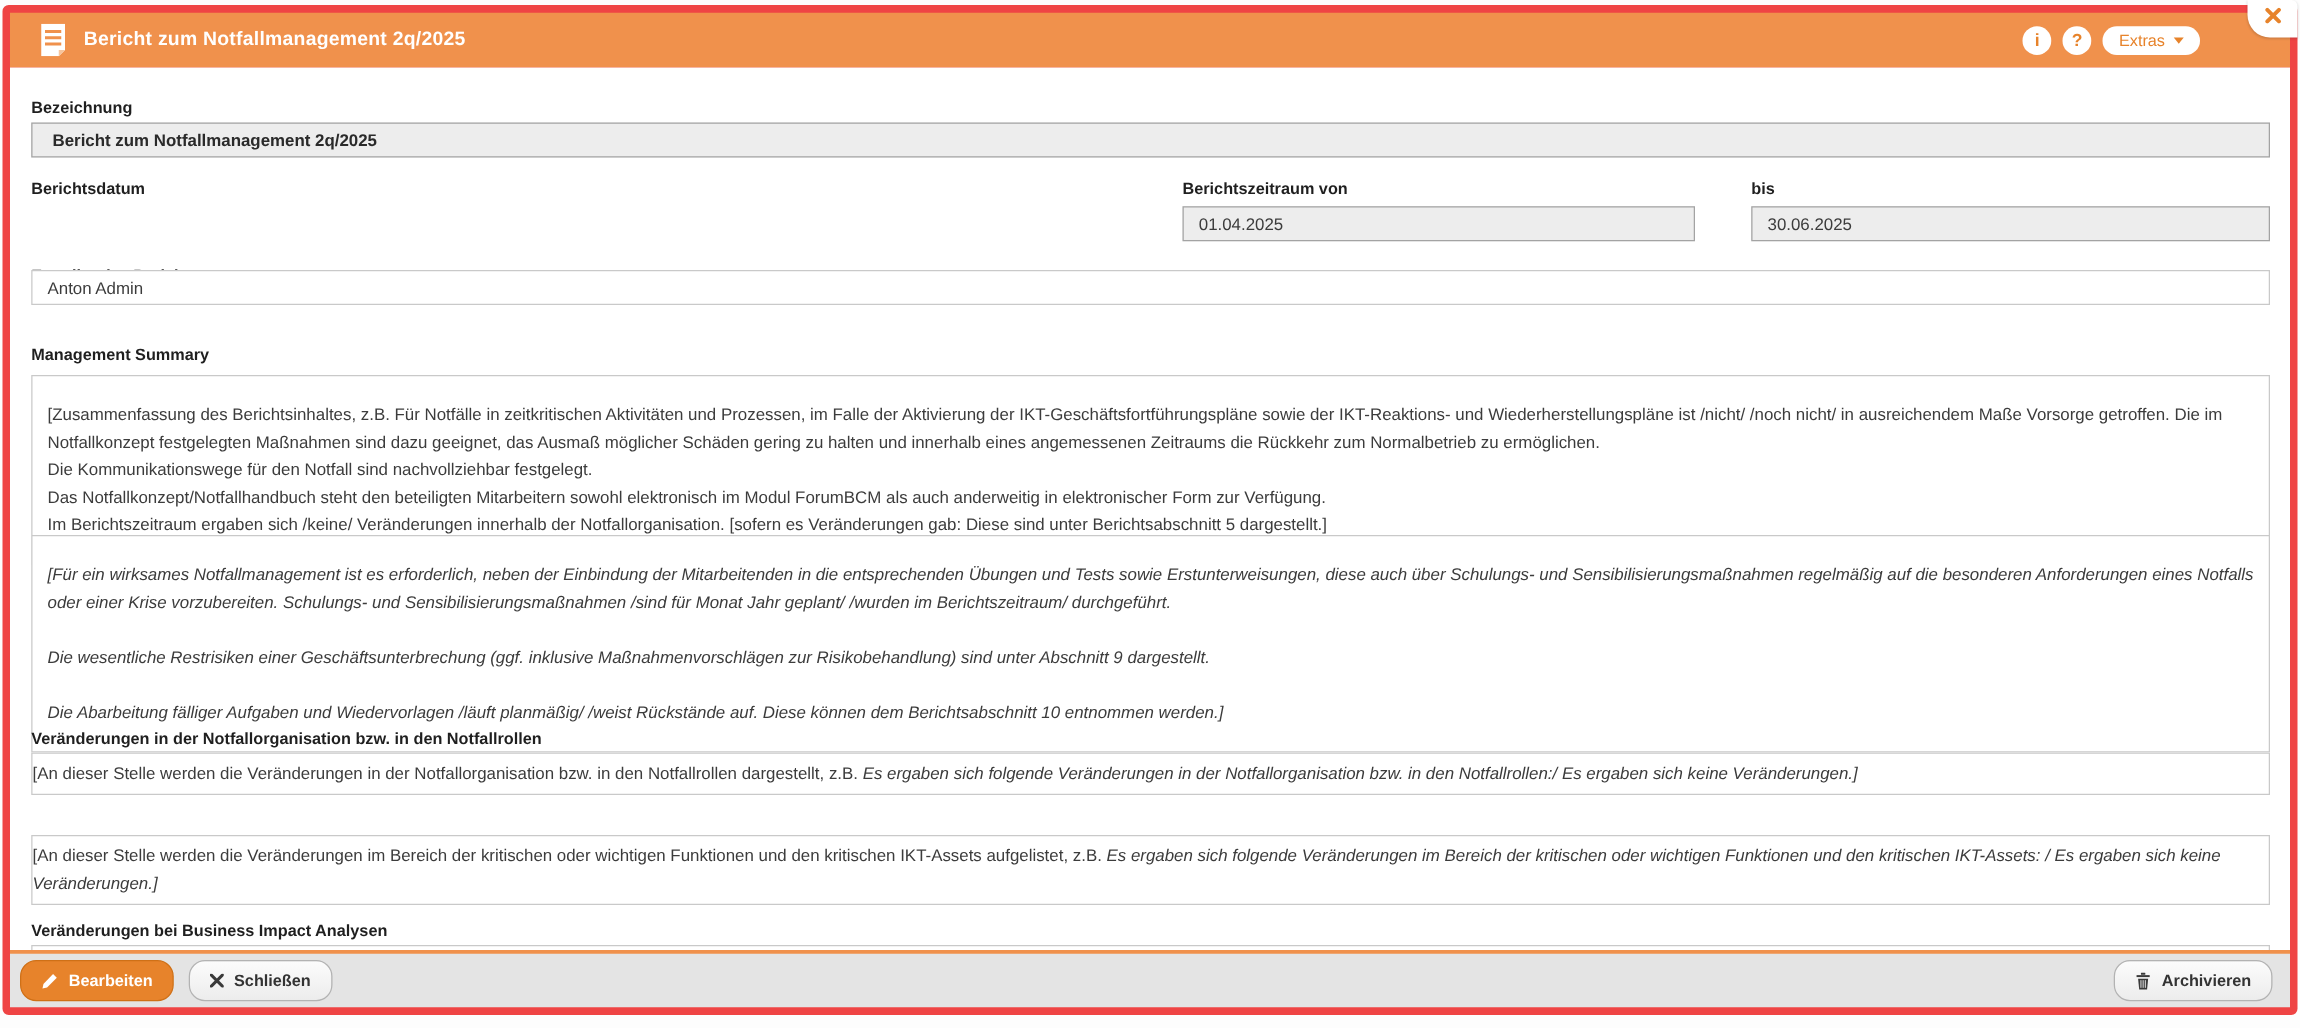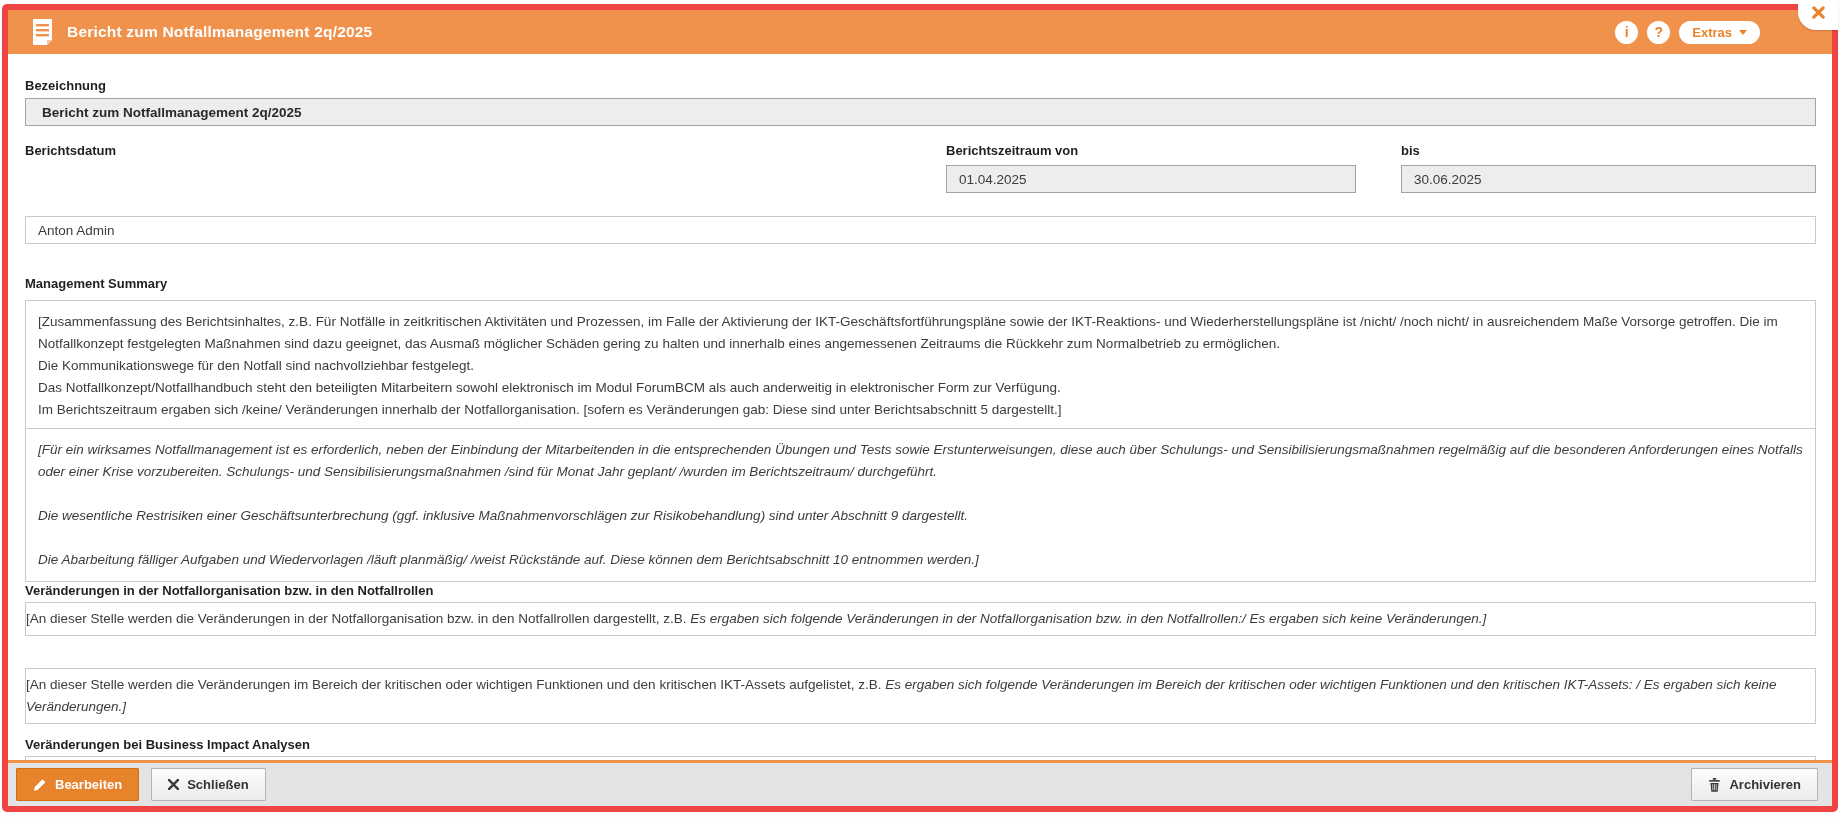--- a/index.html
+++ b/index.html
@@ -13,48 +13,48 @@
 
   
   .header { height:44px; background:#f0914c; display:flex; align-items:center;
     padding:0 14px 0 24px; flex:0 0 auto; }
   .doc-icon { display:flex; margin-right:14px; }
   .title { color:#fff; font-size:15.5px; font-weight:bold; letter-spacing:.2px; }
   .header-actions { margin-left:auto; display:flex; align-items:center; gap:9px; padding-right:58px; }
   .hcircle { width:23px; height:23px; border-radius:50%; background:#fff; color:#e7832b;
     font-size:14px; font-weight:bold; display:flex; align-items:center; justify-content:center;
     cursor:pointer; }
-  .extras { background:#fff; color:#e7832b; font-size:13px; font-weight:bold;
+  .extras { background:#fff; color:#e7832b; font-size:13px; font-weight:normal;
     border-radius:13px; padding:4px 13px; display:flex; align-items:center; gap:7px; cursor:pointer; }
   .caret { width:0; height:0; border-left:4px solid transparent; border-right:4px solid transparent;
     border-top:5px solid #e7832b; }
   .close-tab { position:absolute; right:2px; top:0; width:40px; height:30px; background:#fff;
     border-radius:0 5px 0 18px; box-shadow:0 1px 2px rgba(0,0,0,.15); z-index:10;
     display:flex; align-items:flex-start; justify-content:center; padding-top:6px; cursor:pointer; }
 
   
   .content { position:relative; flex:1 1 auto; background:#fff; overflow:hidden; }
   .lbl { position:absolute; left:17px; font-size:13px; font-weight:bold; color:#1f1f1f; }
   .field { position:absolute; height:28px; font-size:13.5px; color:#3c3c3c;
     display:flex; align-items:center; padding:0 12px; }
   .ro { background:#ededed; border:1px solid #a3a3a3; }
   .wh { background:#fff; border:1px solid #c9c9c9; }
   .bold { font-weight:bold; color:#2a2a2a; padding-left:16px; }
   .full { left:17px; width:1791px; }
   .tbox { position:absolute; left:17px; width:1791px; background:#fff; border:1px solid #c9c9c9;
-    font-size:13.5px; color:#3c3c3c; line-height:22px; padding:10px 12px; }
+    font-size:13.5px; color:#3c3c3c; line-height:22px; padding:20px 12px; }
   .tbox .tline { line-height:22px; }
   .tbox.italic .tline { font-style:italic; }
   .sbox { padding:5px 0; }
   .sbox i { font-style:italic; }
 
   
   .footer { flex:0 0 46px; background:#e4e4e4; border-top:3px solid #f0914c;
     display:flex; align-items:center; padding:0 14px 0 8px; gap:12px; }
-  .btn { height:33px; border-radius:1px; font-family:inherit; font-size:13px; font-weight:bold;
+  .btn { height:33px; border-radius:13px; font-family:inherit; font-size:13px; font-weight:bold;
     display:flex; align-items:center; gap:8px; padding:0 16px; cursor:pointer;justify-content:flex-end; }
   .btn-orange { background:#e7832b; border:1px solid #cf7017; color:#fff; }
   .btn-gray { background:linear-gradient(#fcfcfc,#ececec); border:1px solid #b3b3b3; color:#333; }
   .spacer { flex:1; }
 </style>
 </head>
 <body>
 
 <div class="page">
 

